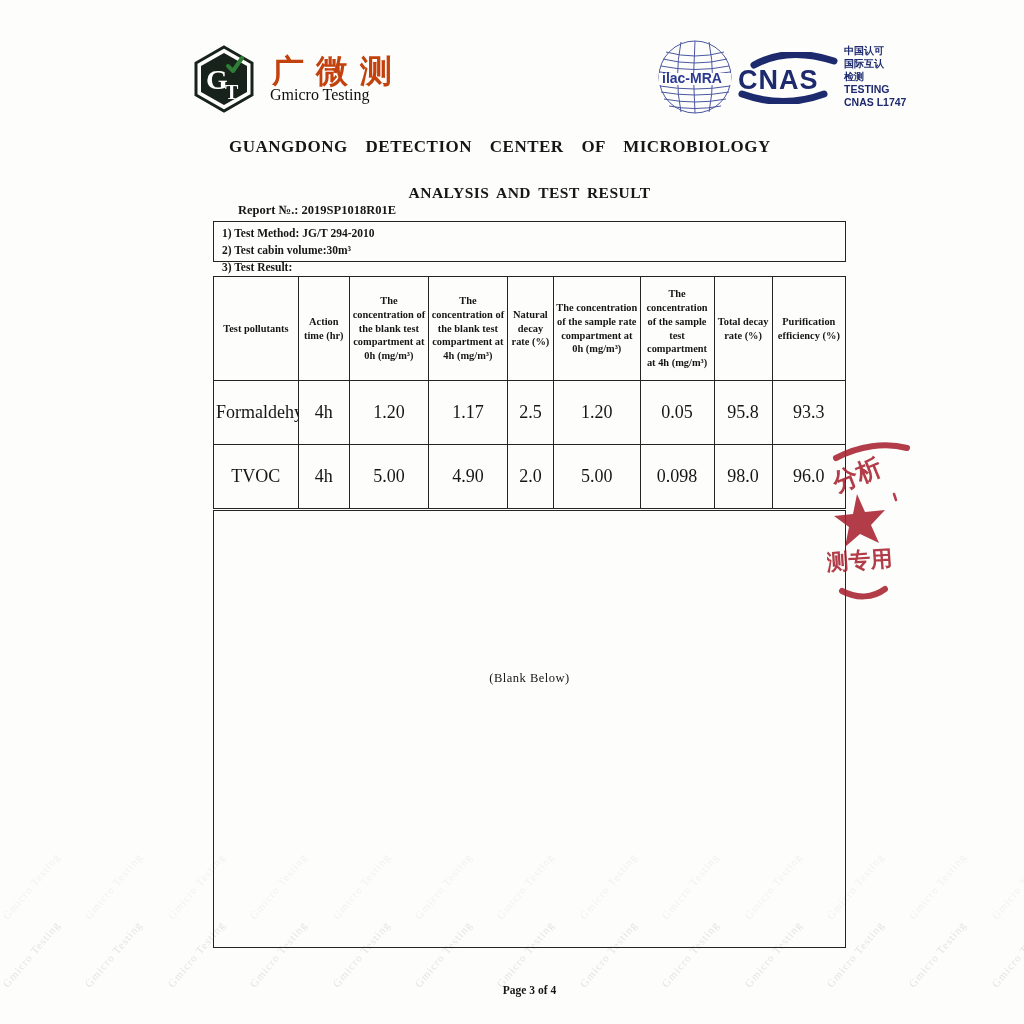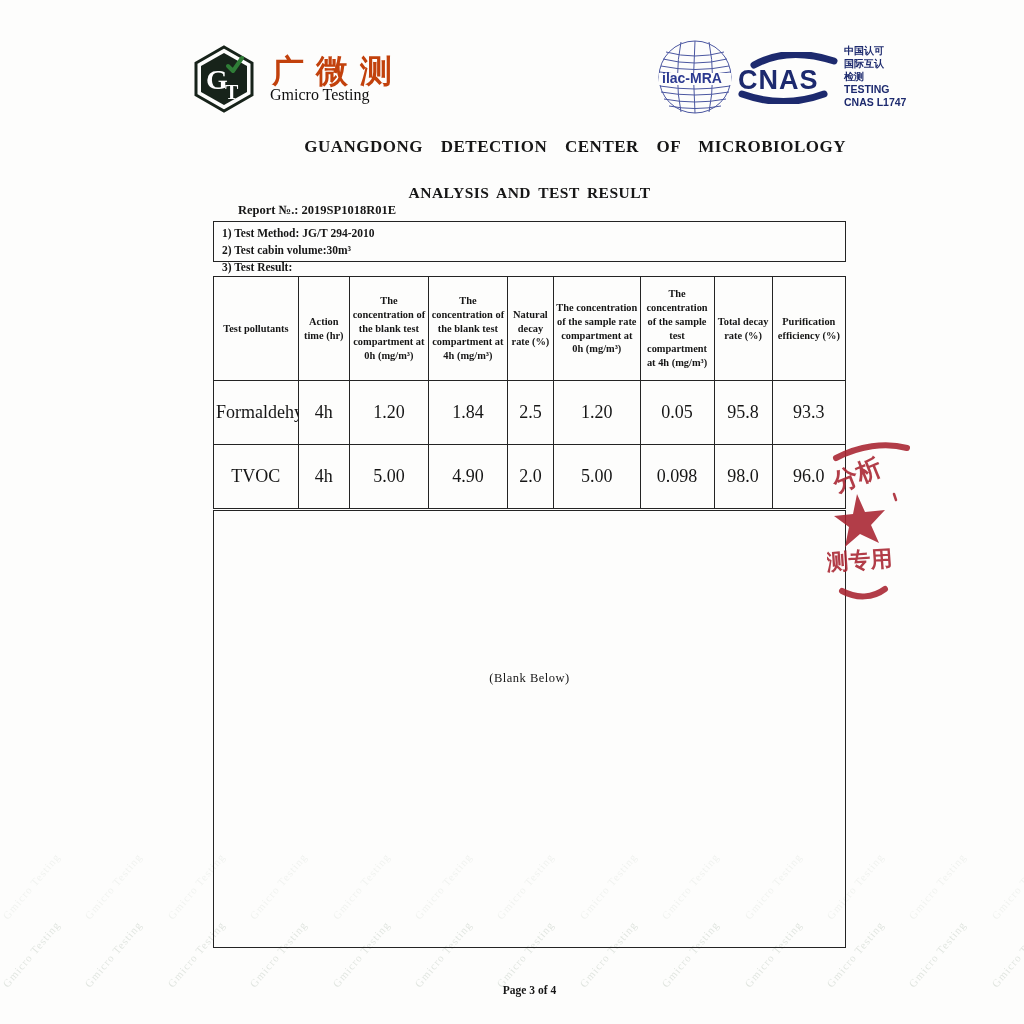--- a/index.html
+++ b/index.html
@@ -18,21 +18,21 @@
 
   .ilac-logo { position:absolute; left:656px; top:38px; width:78px; height:78px; }
   .cnas-logo { position:absolute; left:736px; top:52px; width:104px; height:52px; }
   .accred    { position:absolute; left:844px; top:44px; width:90px;
                font-family:"Liberation Sans", sans-serif; color:#1d2a6e; }
   .accred .cjk { font-size:10px; font-weight:bold; line-height:13px; }
   .accred .lat { font-size:10.5px; font-weight:bold; line-height:13px; }
 
   
   .title {
-    position:absolute; left:213px; top:137px; width:633px; text-align:right;
+    position:absolute; left:229px; top:137px; width:633px; text-align:left;
     font-size:17px; font-weight:bold; word-spacing:13px; letter-spacing:0.5px;
   }
   .subtitle {
     position:absolute; left:213px; top:184px; width:633px; text-align:center;
     font-size:15.5px; font-weight:bold; letter-spacing:0.5px; word-spacing:3px;
   }
   .report-no {
     position:absolute; left:238px; top:203px; font-size:12.5px; font-weight:bold;
   }
 
@@ -193,21 +193,21 @@
       <th>Natural decay rate (%)</th>
       <th>The concentration of the sample rate compartment at 0h (mg/m³)</th>
       <th>The concentration of the sample test compartment at 4h (mg/m³)</th>
       <th>Total decay rate (%)</th>
       <th>Purification efficiency (%)</th>
     </tr>
     <tr>
       <td>Formaldehyde</td>
       <td>4h</td>
       <td>1.20</td>
-      <td>1.84</td>
+      <td>1.17</td>
       <td>2.5</td>
       <td>1.20</td>
       <td>0.05</td>
       <td>95.8</td>
       <td>93.3</td>
     </tr>
     <tr>
       <td>TVOC</td>
       <td>4h</td>
       <td>5.00</td>

